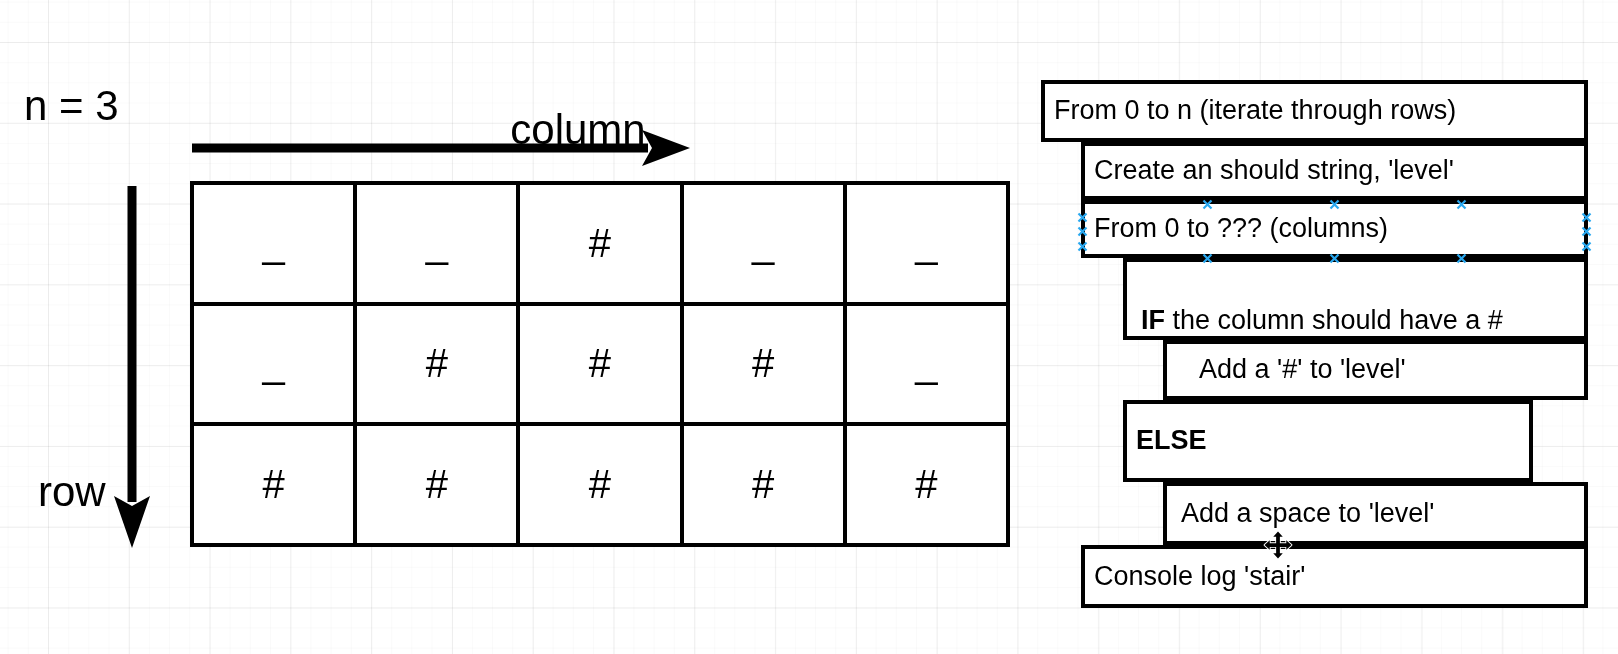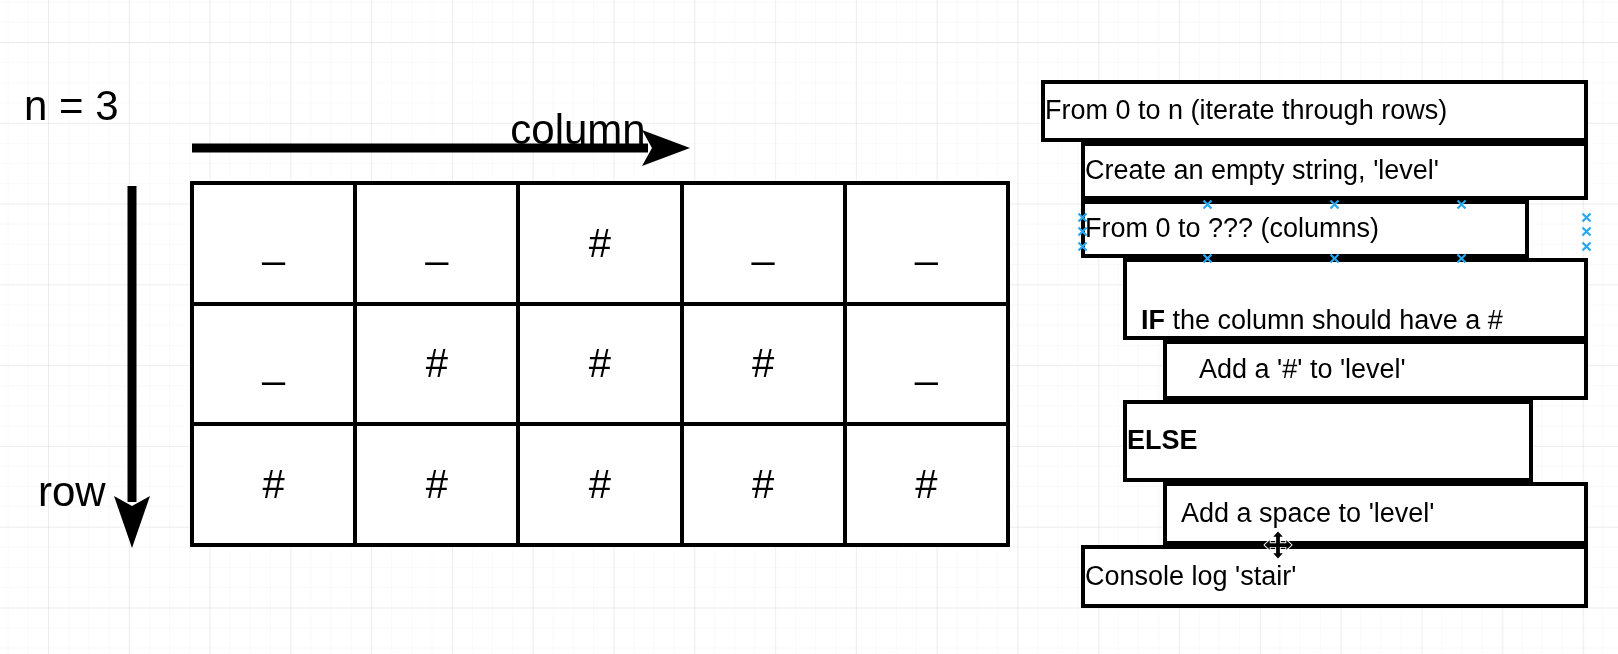--- a/index.html
+++ b/index.html
@@ -17,21 +17,21 @@
   }
   .lbl{position:absolute;font-size:42px;line-height:1.15;white-space:nowrap;}
   .gridtable{
     position:absolute;left:190px;top:181px;width:820px;height:366px;
     box-sizing:border-box;border:4px solid #000;background:#000;
     display:grid;grid-template-columns:repeat(5,1fr);grid-template-rows:repeat(3,1fr);gap:4px;
   }
   .cell{background:#fff;display:flex;align-items:center;justify-content:center;font-size:40px;}
   .step{
     position:absolute;box-sizing:border-box;background:#fff;border:4px solid #000;
-    display:flex;align-items:center;font-size:27px;line-height:1.1;
+    display:flex;align-items:center;font-size:27px;padding-left:9px;line-height:1.1;
   }
   .step .pfx{font-weight:bold;white-space:pre;}
   .step .txt{white-space:pre;}
   .pad14{padding-left:14px;}
   .handle{position:absolute;width:11px;height:11px;z-index:30;}
   svg.arrow{position:absolute;overflow:visible;}
   #move-cursor{position:absolute;left:1263px;top:530px;z-index:40;}
 </style>
 </head>
 <body>
@@ -69,23 +69,23 @@
     <div class="cell">#</div>
     <div class="cell">#</div>
   </div>
 
   <div class="step" style="left:1041px;top:80px;width:547px;height:62px;">
     <span class="pfx"></span>
       <span class="txt">From 0 to n (iterate through rows)</span>
   </div>
   <div class="step" style="left:1081px;top:142px;width:507px;height:58px;">
     <span class="pfx"></span>
-      <span class="txt">Create an empty string, 'level'</span>
+      <span class="txt">Create an should string, 'level'</span>
   </div>
-  <div class="step" style="left:1081px;top:200px;width:448px;height:58px;">
+  <div class="step" style="left:1081px;top:200px;width:507px;height:58px;">
     <span class="pfx"></span>
       <span class="txt">From 0 to ??? (columns)</span>
   </div>
   <div class="step pad14" style="left:1123px;top:258px;width:465px;height:82px;align-items:flex-end;">
     <span class="pfx">IF</span>
       <span class="txt"> the column should have a #</span>
   </div>
   <div class="step pad14" style="left:1163px;top:340px;width:425px;height:60px;padding-left:32px;">
     <span class="pfx"></span>
       <span class="txt">Add a '#' to 'level'</span>

